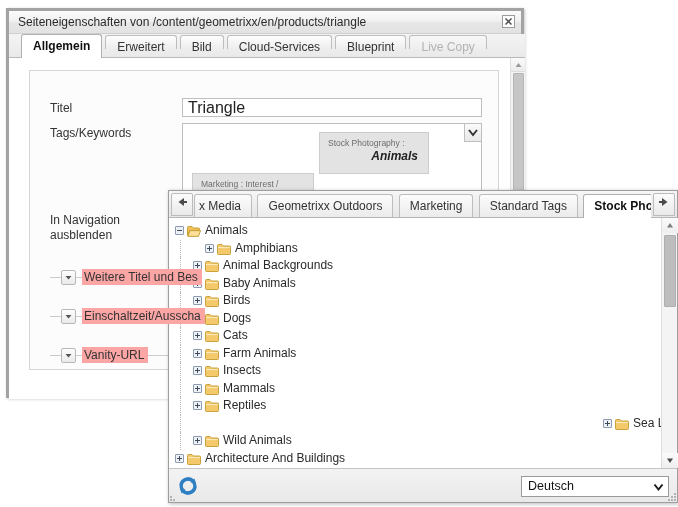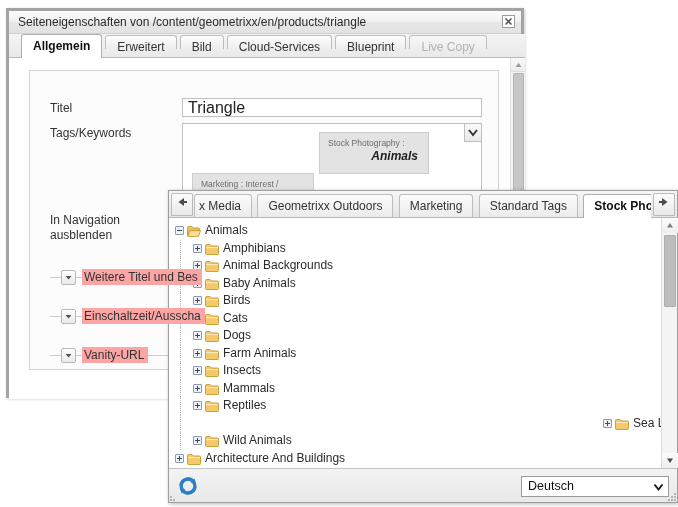--- a/index.html
+++ b/index.html
@@ -524,44 +524,44 @@
         </svg>
       </div>
     </div>
 
     <div class="p-tree">
       <div class="tree-inner" id="tree-inner">
           <div class="trow" style="padding-left: 6px;"><span class="texp"></span><span class="tfolder"><svg width="14" height="11" viewBox="0 0 14 11">
                 <path d="M0.5 1.5 A1 1 0 0 1 1.5 0.5 H5 L6.5 2 H11.5 A1 1 0 0 1 12.5 3 V4.5 H2.8 L0.5 9.5 Z" fill="#f0c259" stroke="#c49a2e" stroke-width="0.9"></path>
                 <path d="M2.9 4.6 H13.6 L11.4 10.4 H0.9 Z" fill="#fbdf9a" stroke="#c49a2e" stroke-width="0.9"></path>
               </svg></span><span class="tlabel">Animals</span></div>
-          <div class="trow" style="padding-left: 24px;"><span class="tdash" style="left: 11px;"></span><span class="texp plus"></span><span class="tfolder"><svg width="14" height="11" viewBox="0 0 14 11">
+          <div class="trow" style="padding-left: 36px;"><span class="tdash" style="left: 11px;"></span><span class="texp plus"></span><span class="tfolder"><svg width="14" height="11" viewBox="0 0 14 11">
                 <path d="M0.5 1.5 A1 1 0 0 1 1.5 0.5 H5 L6.5 2 H12.5 A1 1 0 0 1 13.5 3 V9.5 A1 1 0 0 1 12.5 10.5 H1.5 A1 1 0 0 1 0.5 9.5 Z" fill="#f3c96b" stroke="#c49a2e" stroke-width="0.9"></path>
                 <path d="M1 3.6 H13" stroke="#fdf0cd" stroke-width="0.9" fill="none"></path>
               </svg></span><span class="tlabel">Amphibians</span></div>
           <div class="trow" style="padding-left: 24px;"><span class="tdash" style="left: 11px;"></span><span class="texp plus"></span><span class="tfolder"><svg width="14" height="11" viewBox="0 0 14 11">
                 <path d="M0.5 1.5 A1 1 0 0 1 1.5 0.5 H5 L6.5 2 H12.5 A1 1 0 0 1 13.5 3 V9.5 A1 1 0 0 1 12.5 10.5 H1.5 A1 1 0 0 1 0.5 9.5 Z" fill="#f3c96b" stroke="#c49a2e" stroke-width="0.9"></path>
                 <path d="M1 3.6 H13" stroke="#fdf0cd" stroke-width="0.9" fill="none"></path>
               </svg></span><span class="tlabel">Animal Backgrounds</span></div>
           <div class="trow" style="padding-left: 24px;"><span class="tdash" style="left: 11px;"></span><span class="texp plus"></span><span class="tfolder"><svg width="14" height="11" viewBox="0 0 14 11">
                 <path d="M0.5 1.5 A1 1 0 0 1 1.5 0.5 H5 L6.5 2 H12.5 A1 1 0 0 1 13.5 3 V9.5 A1 1 0 0 1 12.5 10.5 H1.5 A1 1 0 0 1 0.5 9.5 Z" fill="#f3c96b" stroke="#c49a2e" stroke-width="0.9"></path>
                 <path d="M1 3.6 H13" stroke="#fdf0cd" stroke-width="0.9" fill="none"></path>
               </svg></span><span class="tlabel">Baby Animals</span></div>
           <div class="trow" style="padding-left: 24px;"><span class="tdash" style="left: 11px;"></span><span class="texp plus"></span><span class="tfolder"><svg width="14" height="11" viewBox="0 0 14 11">
                 <path d="M0.5 1.5 A1 1 0 0 1 1.5 0.5 H5 L6.5 2 H12.5 A1 1 0 0 1 13.5 3 V9.5 A1 1 0 0 1 12.5 10.5 H1.5 A1 1 0 0 1 0.5 9.5 Z" fill="#f3c96b" stroke="#c49a2e" stroke-width="0.9"></path>
                 <path d="M1 3.6 H13" stroke="#fdf0cd" stroke-width="0.9" fill="none"></path>
               </svg></span><span class="tlabel">Birds</span></div>
           <div class="trow" style="padding-left: 24px;"><span class="tdash" style="left: 11px;"></span><span class="texp plus"></span><span class="tfolder"><svg width="14" height="11" viewBox="0 0 14 11">
                 <path d="M0.5 1.5 A1 1 0 0 1 1.5 0.5 H5 L6.5 2 H12.5 A1 1 0 0 1 13.5 3 V9.5 A1 1 0 0 1 12.5 10.5 H1.5 A1 1 0 0 1 0.5 9.5 Z" fill="#f3c96b" stroke="#c49a2e" stroke-width="0.9"></path>
                 <path d="M1 3.6 H13" stroke="#fdf0cd" stroke-width="0.9" fill="none"></path>
+              </svg></span><span class="tlabel">Dogs</span></div>
+          <div class="trow" style="padding-left: 24px;"><span class="tdash" style="left: 11px;"></span><span class="texp plus"></span><span class="tfolder"><svg width="14" height="11" viewBox="0 0 14 11">
+                <path d="M0.5 1.5 A1 1 0 0 1 1.5 0.5 H5 L6.5 2 H12.5 A1 1 0 0 1 13.5 3 V9.5 A1 1 0 0 1 12.5 10.5 H1.5 A1 1 0 0 1 0.5 9.5 Z" fill="#f3c96b" stroke="#c49a2e" stroke-width="0.9"></path>
+                <path d="M1 3.6 H13" stroke="#fdf0cd" stroke-width="0.9" fill="none"></path>
               </svg></span><span class="tlabel">Cats</span></div>
-          <div class="trow" style="padding-left: 24px;"><span class="tdash" style="left: 11px;"></span><span class="texp plus"></span><span class="tfolder"><svg width="14" height="11" viewBox="0 0 14 11">
-                <path d="M0.5 1.5 A1 1 0 0 1 1.5 0.5 H5 L6.5 2 H12.5 A1 1 0 0 1 13.5 3 V9.5 A1 1 0 0 1 12.5 10.5 H1.5 A1 1 0 0 1 0.5 9.5 Z" fill="#f3c96b" stroke="#c49a2e" stroke-width="0.9"></path>
-                <path d="M1 3.6 H13" stroke="#fdf0cd" stroke-width="0.9" fill="none"></path>
-              </svg></span><span class="tlabel">Dogs</span></div>
           <div class="trow" style="padding-left: 24px;"><span class="tdash" style="left: 11px;"></span><span class="texp plus"></span><span class="tfolder"><svg width="14" height="11" viewBox="0 0 14 11">
                 <path d="M0.5 1.5 A1 1 0 0 1 1.5 0.5 H5 L6.5 2 H12.5 A1 1 0 0 1 13.5 3 V9.5 A1 1 0 0 1 12.5 10.5 H1.5 A1 1 0 0 1 0.5 9.5 Z" fill="#f3c96b" stroke="#c49a2e" stroke-width="0.9"></path>
                 <path d="M1 3.6 H13" stroke="#fdf0cd" stroke-width="0.9" fill="none"></path>
               </svg></span><span class="tlabel">Farm Animals</span></div>
           <div class="trow" style="padding-left: 24px;"><span class="tdash" style="left: 11px;"></span><span class="texp plus"></span><span class="tfolder"><svg width="14" height="11" viewBox="0 0 14 11">
                 <path d="M0.5 1.5 A1 1 0 0 1 1.5 0.5 H5 L6.5 2 H12.5 A1 1 0 0 1 13.5 3 V9.5 A1 1 0 0 1 12.5 10.5 H1.5 A1 1 0 0 1 0.5 9.5 Z" fill="#f3c96b" stroke="#c49a2e" stroke-width="0.9"></path>
                 <path d="M1 3.6 H13" stroke="#fdf0cd" stroke-width="0.9" fill="none"></path>
               </svg></span><span class="tlabel">Insects</span></div>
           <div class="trow" style="padding-left: 24px;"><span class="tdash" style="left: 11px;"></span><span class="texp plus"></span><span class="tfolder"><svg width="14" height="11" viewBox="0 0 14 11">
                 <path d="M0.5 1.5 A1 1 0 0 1 1.5 0.5 H5 L6.5 2 H12.5 A1 1 0 0 1 13.5 3 V9.5 A1 1 0 0 1 12.5 10.5 H1.5 A1 1 0 0 1 0.5 9.5 Z" fill="#f3c96b" stroke="#c49a2e" stroke-width="0.9"></path>

